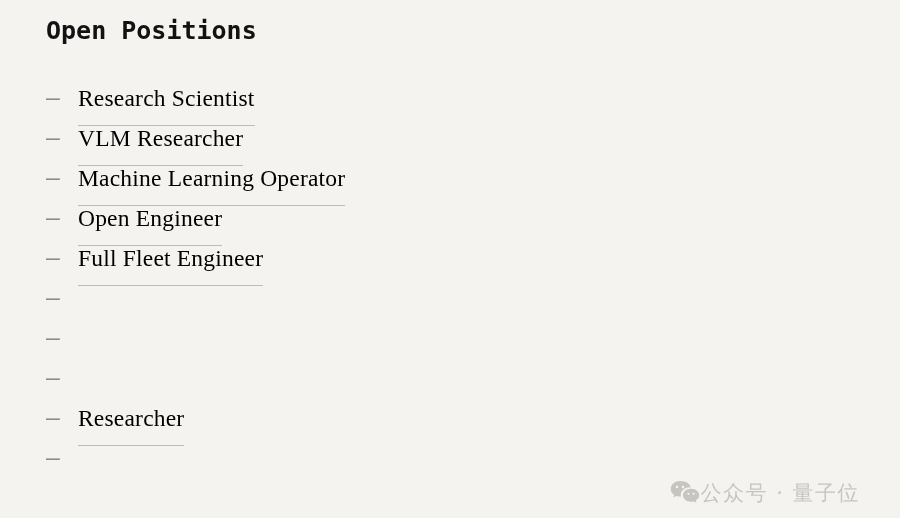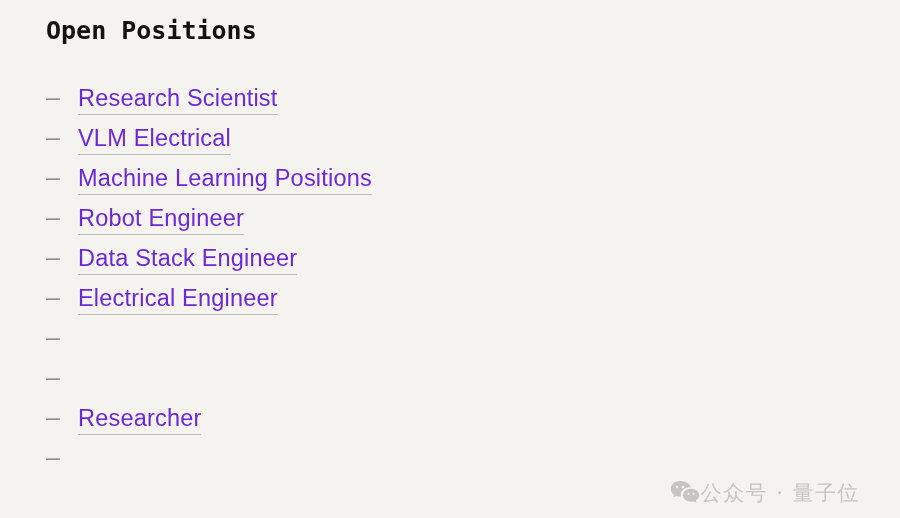--- a/index.html
+++ b/index.html
@@ -55,28 +55,28 @@
   .dash-bullet {
     color: #8d8d88;
     font-family: "DejaVu Sans Mono", "Liberation Mono", monospace;
     font-size: 23px;
     width: 32px;
     flex: 0 0 32px;
     line-height: 40px;
   }
 
   .position-link {
-    font-family: Liberation Sans, sans-serif;
+    font-family: Liberation Serif, serif;
     font-size: 23.5px;
-    color: #6d28d9;
+    color: #000000;
     text-decoration: none;
     border-bottom: 1.5px solid #bdbcb6;
     line-height: 31px;
     display: inline-block;
-    padding-bottom: 0;
+    padding-bottom: 11px;
     letter-spacing: 0.2px;
     cursor: pointer;
   }
 
   .watermark {
     position: absolute;
     right: 28px;
     bottom: 12px;
     display: flex;
     align-items: center;
@@ -108,41 +108,40 @@
 
   <ul class="positions-list">
 
     <li class="position-item">
       <span class="dash-bullet">–</span>
       <a class="position-link">Research Scientist</a>
     </li>
 
     <li class="position-item">
       <span class="dash-bullet">–</span>
-      <a class="position-link">VLM Electrical</a>
+      <a class="position-link">VLM Researcher</a>
     </li>
 
     <li class="position-item">
       <span class="dash-bullet">–</span>
-      <a class="position-link">Machine Learning Positions</a>
+      <a class="position-link">Machine Learning Operator</a>
     </li>
 
     <li class="position-item">
       <span class="dash-bullet">–</span>
-      <a class="position-link">Robot Engineer</a>
+      <a class="position-link">Open Engineer</a>
     </li>
 
     <li class="position-item">
       <span class="dash-bullet">–</span>
-      <a class="position-link">Data Stack Engineer</a>
+      <a class="position-link">Full Fleet Engineer</a>
     </li>
 
     <li class="position-item">
       <span class="dash-bullet">–</span>
-      <a class="position-link">Electrical Engineer</a>
     </li>
 
     <li class="position-item">
       <span class="dash-bullet">–</span>
     </li>
 
     <li class="position-item">
       <span class="dash-bullet">–</span>
     </li>
 

